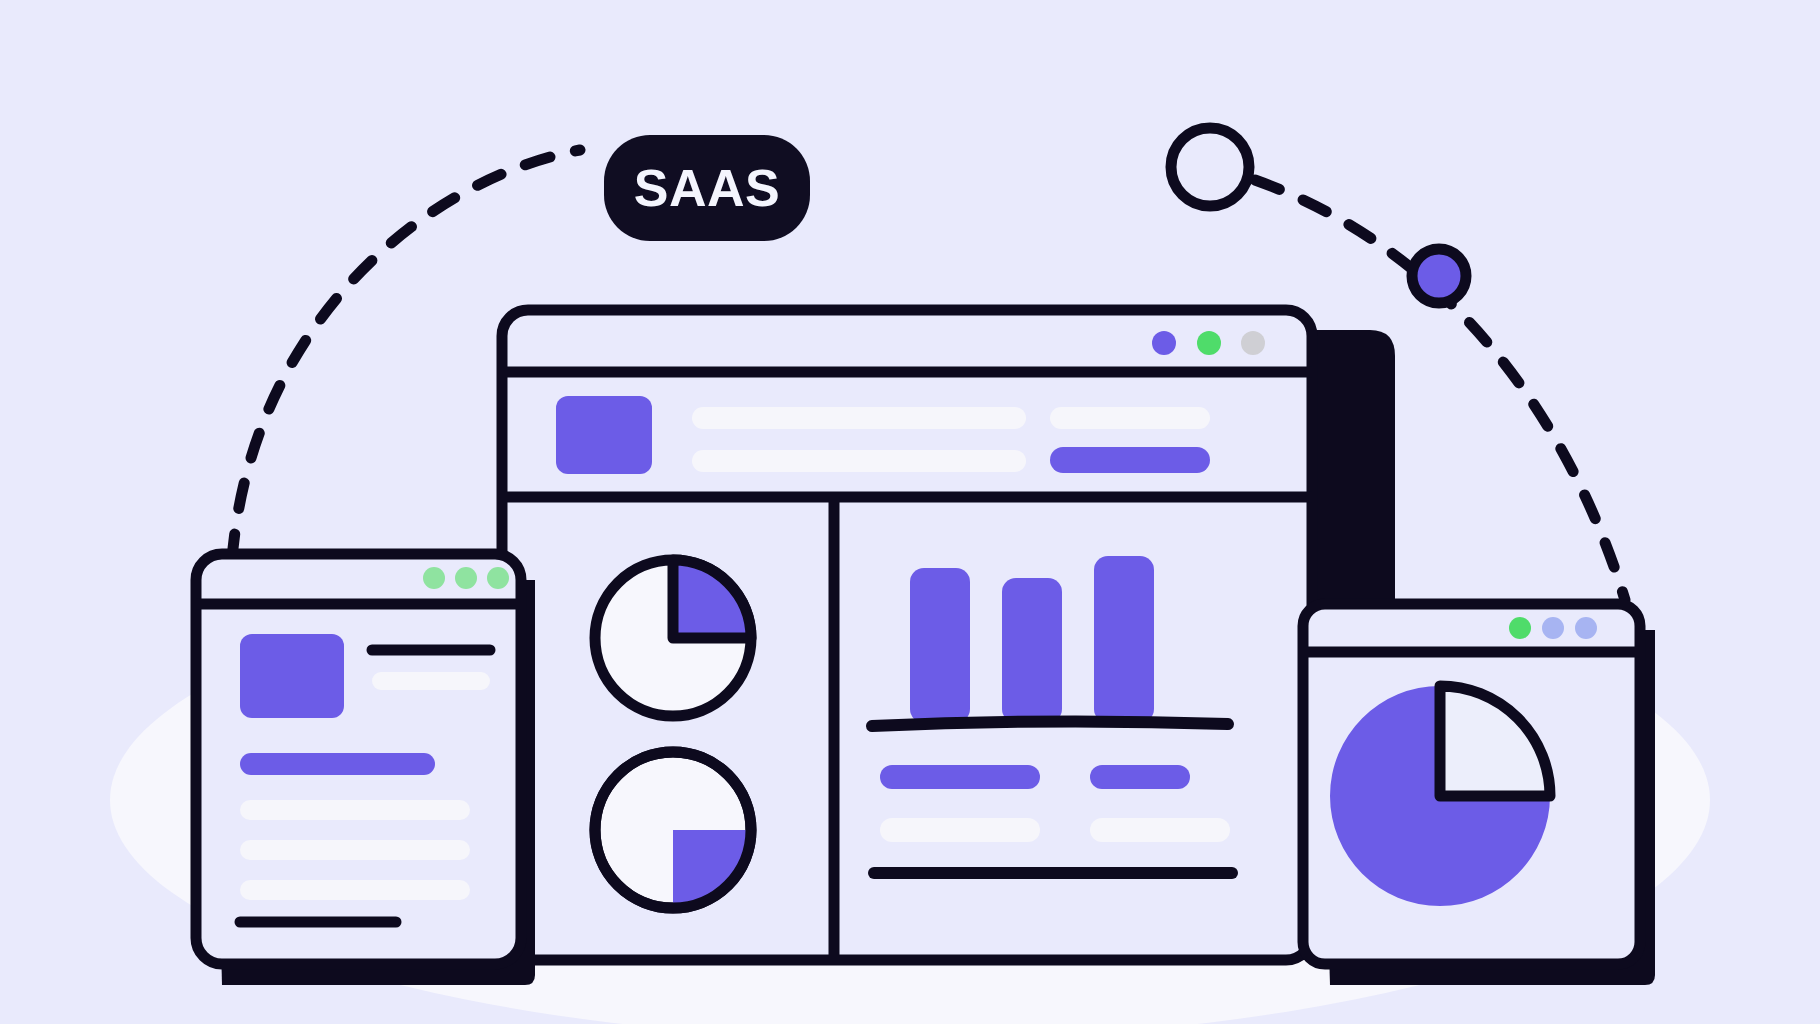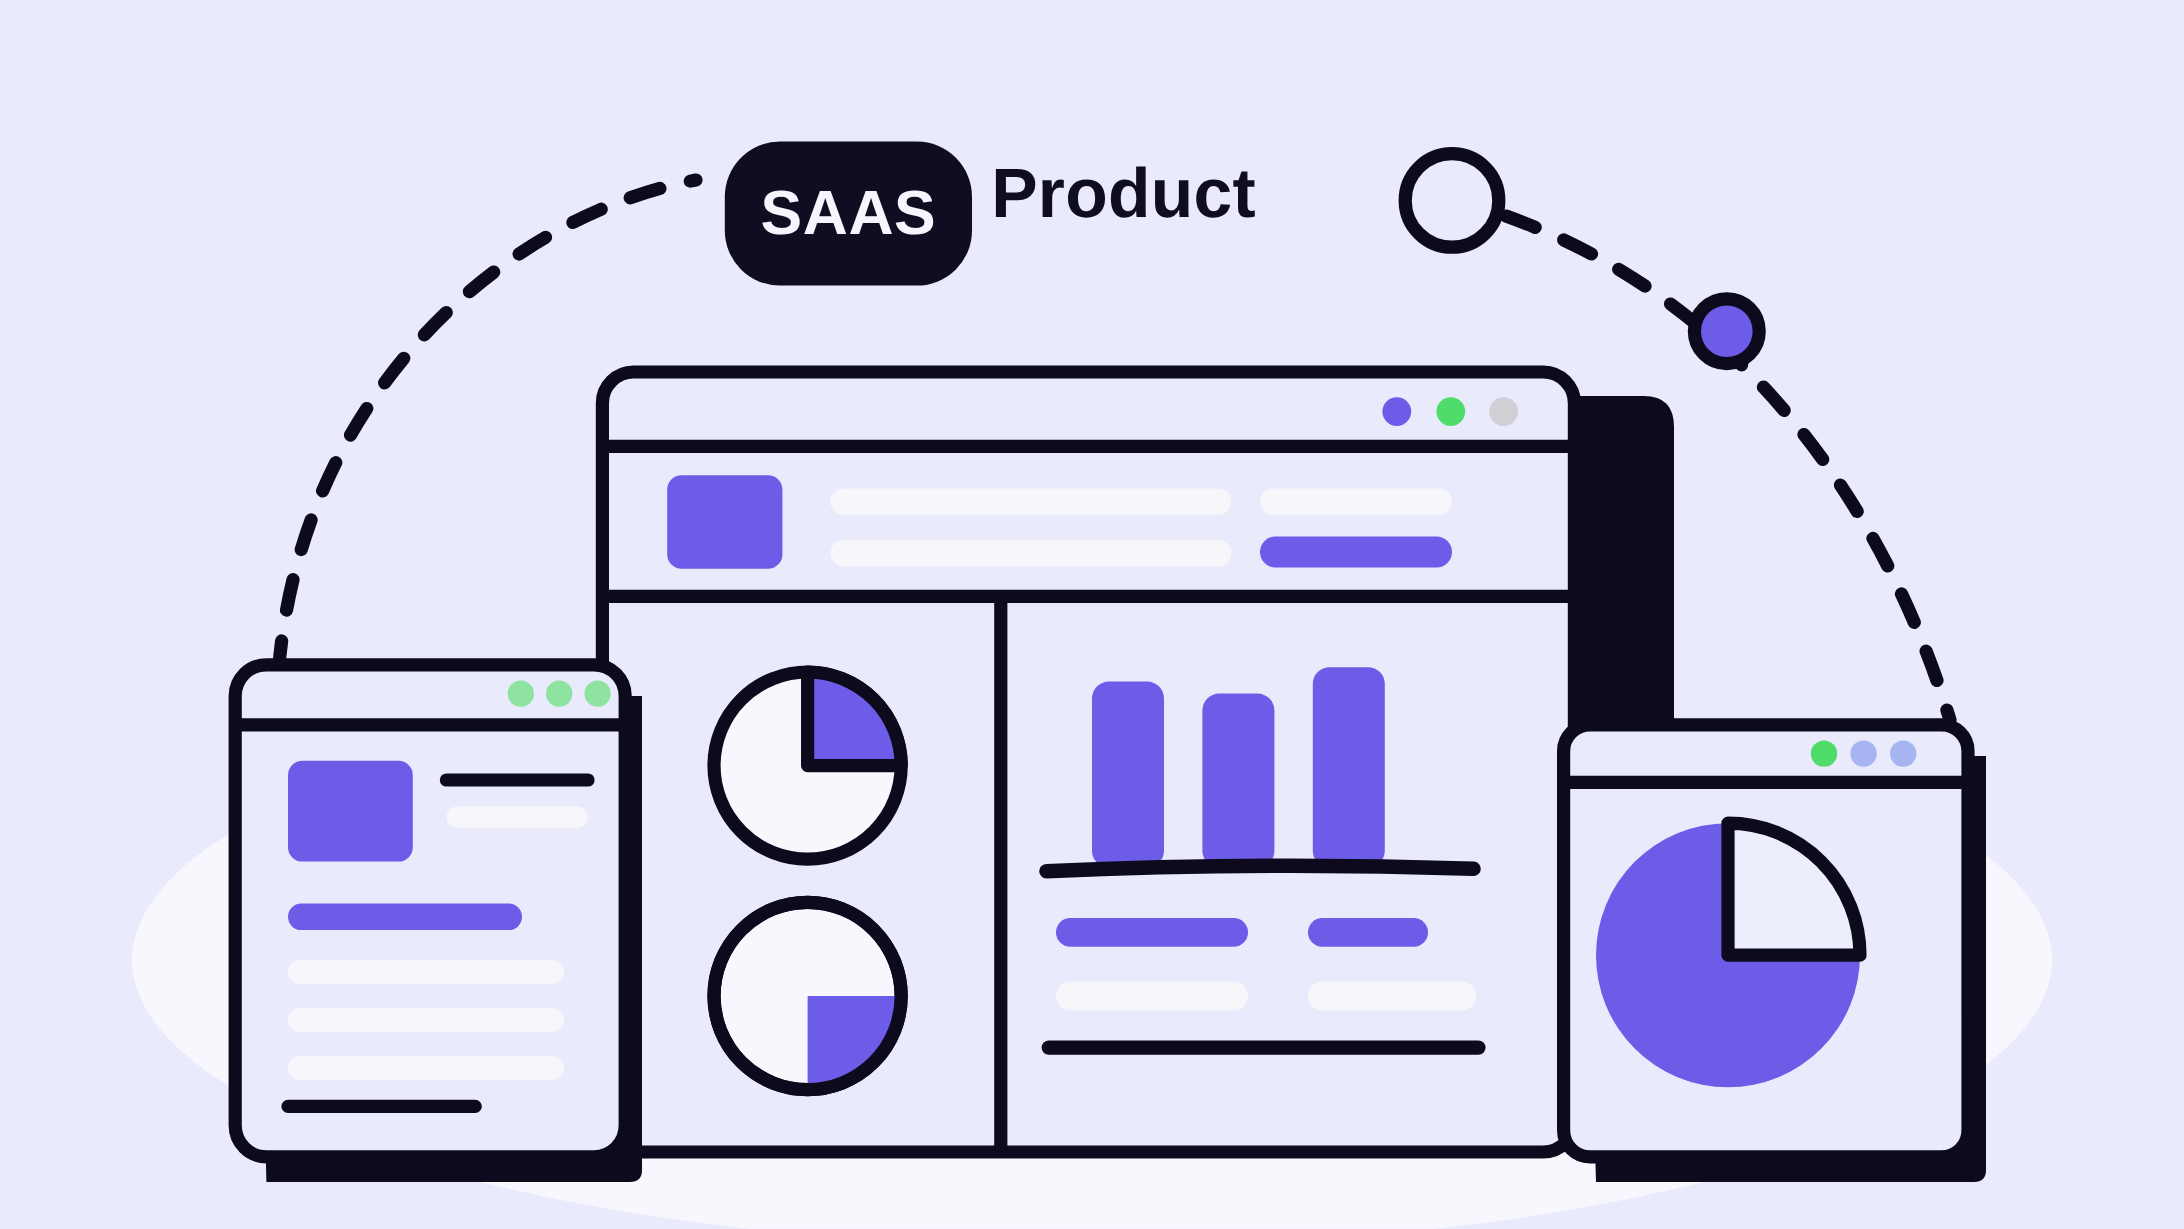--- a/index.html
+++ b/index.html
@@ -30,23 +30,23 @@
     position: absolute;
     left: 0;
     top: 0;
     width: 1820px;
     height: 1024px;
     pointer-events: none;
   }
   .badge {
     position: absolute;
     left: 604px;
-    top: 118px;
+    top: 135px;
     width: 206px;
-    height: 120px;
+    height: 106px;
     background: #100d22;
     border-radius: 46px;
     display: flex;
     align-items: center;
     justify-content: center;
     text-align: right;
   }
   .badge-text {
     color: #f4f5fd;
     font-size: 52px;
@@ -172,16 +172,15 @@
         <path d="M 1440 796 L 1440 686 A 110 110 0 0 1 1550 796 Z" fill="#eceefb" stroke="#0d0a1e" stroke-width="11" stroke-linejoin="round"></path>
       </g>
     </g>
 
   </svg>
 
   <div class="title-layer">
     <div class="badge">
       <span class="badge-text">SAAS</span>
     </div>
-    <div class="product-text">Product</div>
   </div>
 
 </div>
 
 </body></html>

